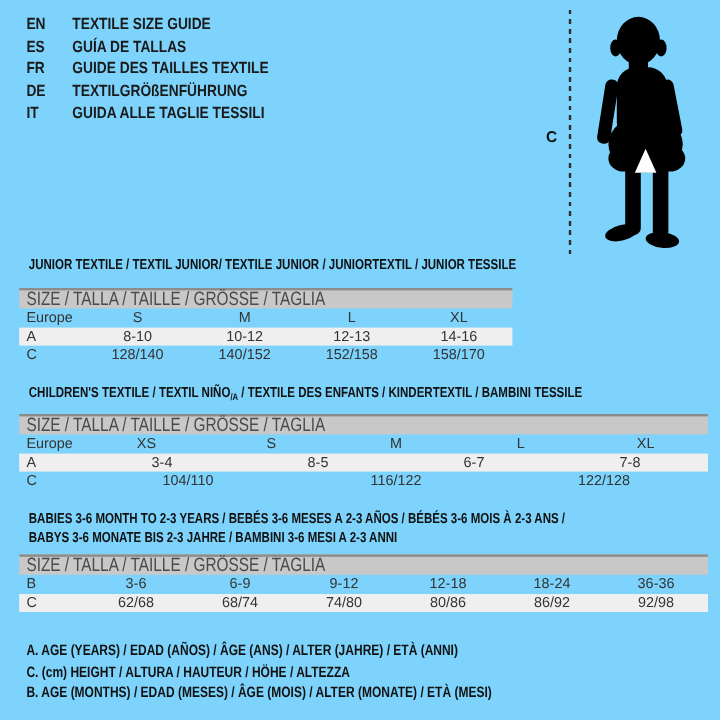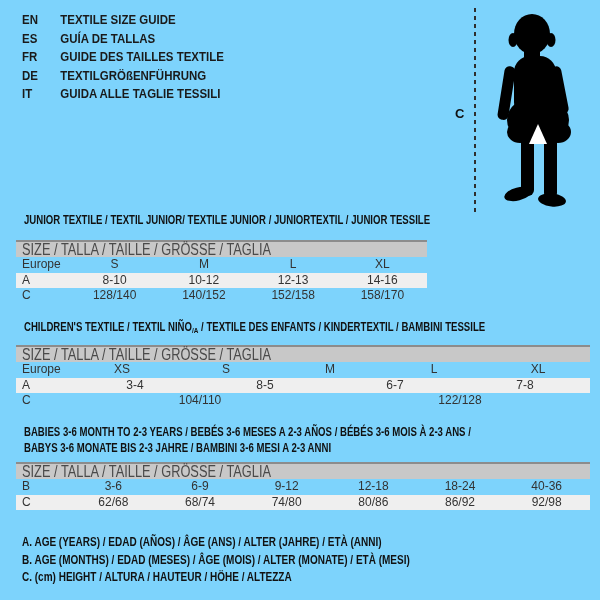--- a/index.html
+++ b/index.html
@@ -146,51 +146,52 @@
     <div class="trow shaded">
       <span class="tlabel">A</span>
       <span class="tcell">3-4</span>
       <span class="tcell">8-5</span>
       <span class="tcell">6-7</span>
       <span class="tcell">7-8</span>
     </div>
     <div class="trow">
       <span class="tlabel">C</span>
       <span class="tcell">104/110</span>
+      <span class="tcell">116/122</span>
       <span class="tcell">122/128</span>
     </div>
   </div>
 
   <div class="sec-title" style="top:425px">
     <span class="cond">BABIES 3-6 MONTH TO 2-3 YEARS / BEBÉS 3-6 MESES A 2-3 AÑOS / BÉBÉS 3-6 MOIS À 2-3 ANS /</span><br>
     <span class="cond">BABYS 3-6 MONATE BIS 2-3 JAHRE / BAMBINI 3-6 MESI A 2-3 ANNI</span>
   </div>
   <div class="size-table" style="left:16px;top:462px;width:574px">
     <div class="size-bar">
       <span class="cond">SIZE / TALLA / TAILLE / GRÖSSE / TAGLIA</span>
     </div>
     <div class="trow">
       <span class="tlabel">B</span>
       <span class="tcell">3-6</span>
       <span class="tcell">6-9</span>
       <span class="tcell">9-12</span>
       <span class="tcell">12-18</span>
       <span class="tcell">18-24</span>
-      <span class="tcell">40-36</span>
+      <span class="tcell">36-36</span>
     </div>
     <div class="trow shaded">
       <span class="tlabel">C</span>
       <span class="tcell">62/68</span>
       <span class="tcell">68/74</span>
       <span class="tcell">74/80</span>
       <span class="tcell">80/86</span>
       <span class="tcell">86/92</span>
       <span class="tcell">92/98</span>
     </div>
   </div>
 
   <div class="legend">
     <span class="legend-line"><span class="cond">A. AGE (YEARS) / EDAD (AÑOS) / ÂGE (ANS) / ALTER (JAHRE) / ETÀ (ANNI)</span></span>
+    <span class="legend-line"><span class="cond">C. (cm) HEIGHT / ALTURA / HAUTEUR / HÖHE / ALTEZZA</span></span>
     <span class="legend-line"><span class="cond">B. AGE (MONTHS) / EDAD (MESES) / ÂGE (MOIS) / ALTER (MONATE) / ETÀ (MESI)</span></span>
-    <span class="legend-line"><span class="cond">C. (cm) HEIGHT / ALTURA / HAUTEUR / HÖHE / ALTEZZA</span></span>
   </div>
 
 </div>
 
 </body></html>

